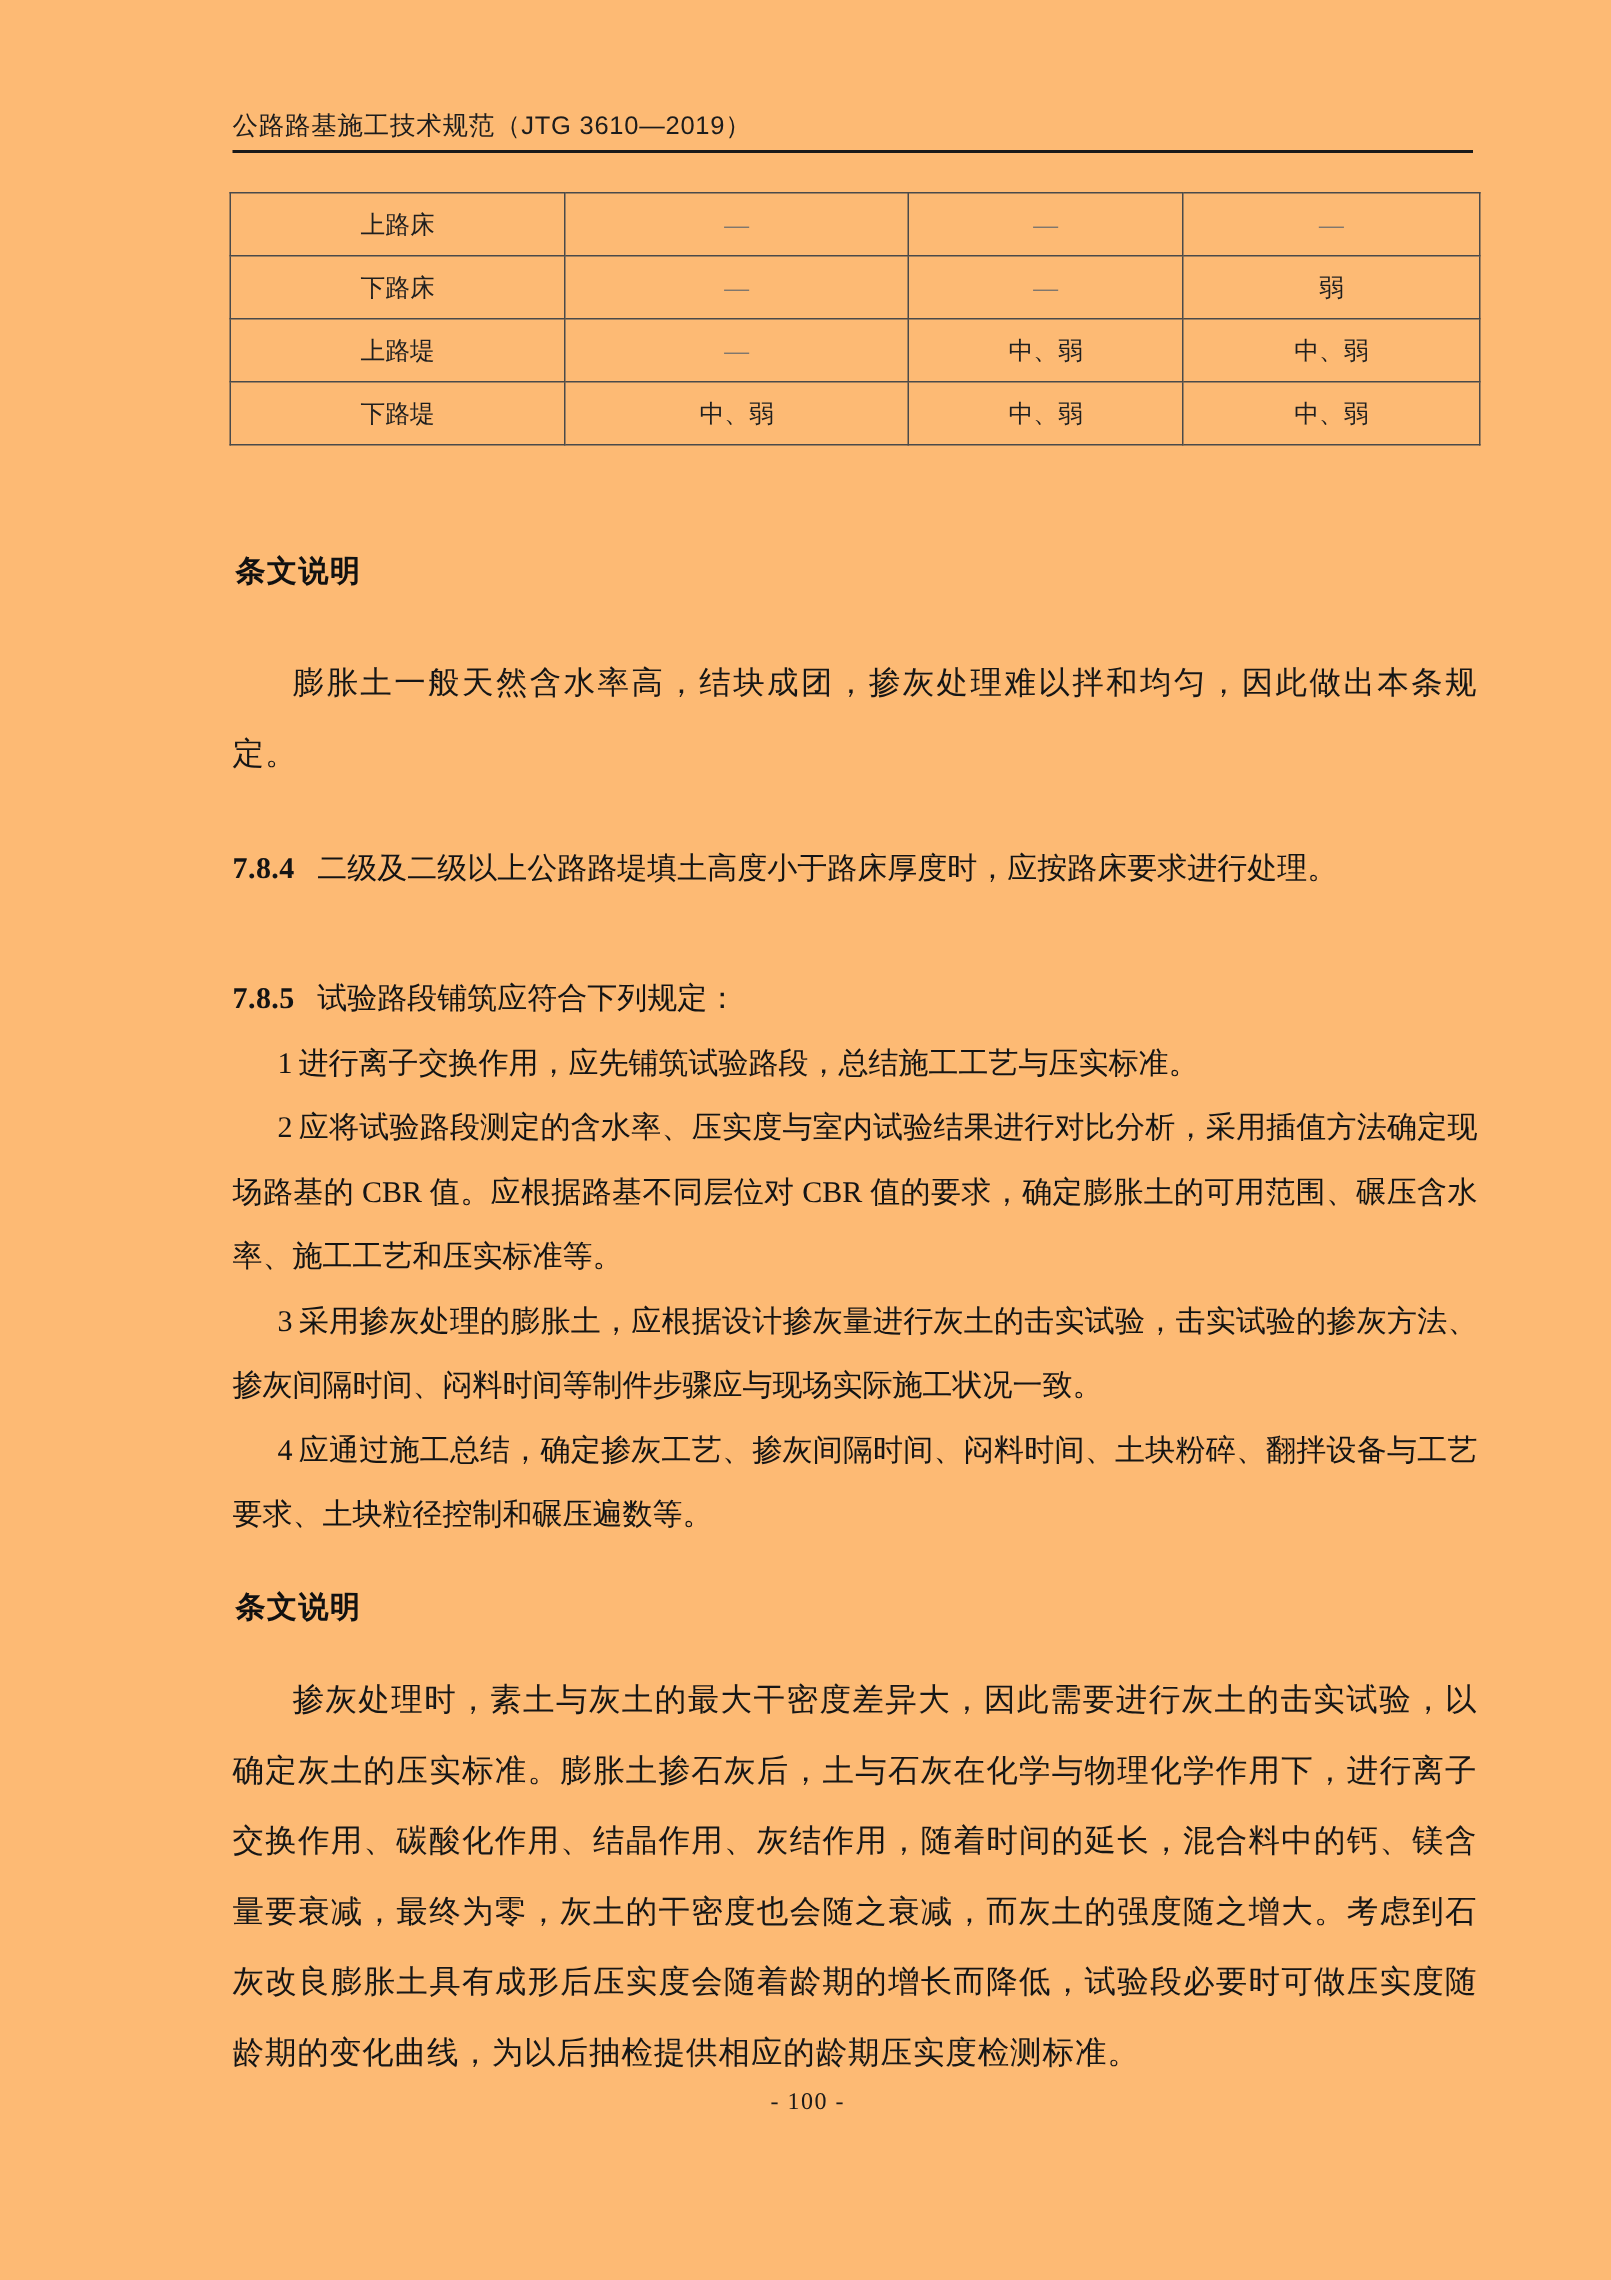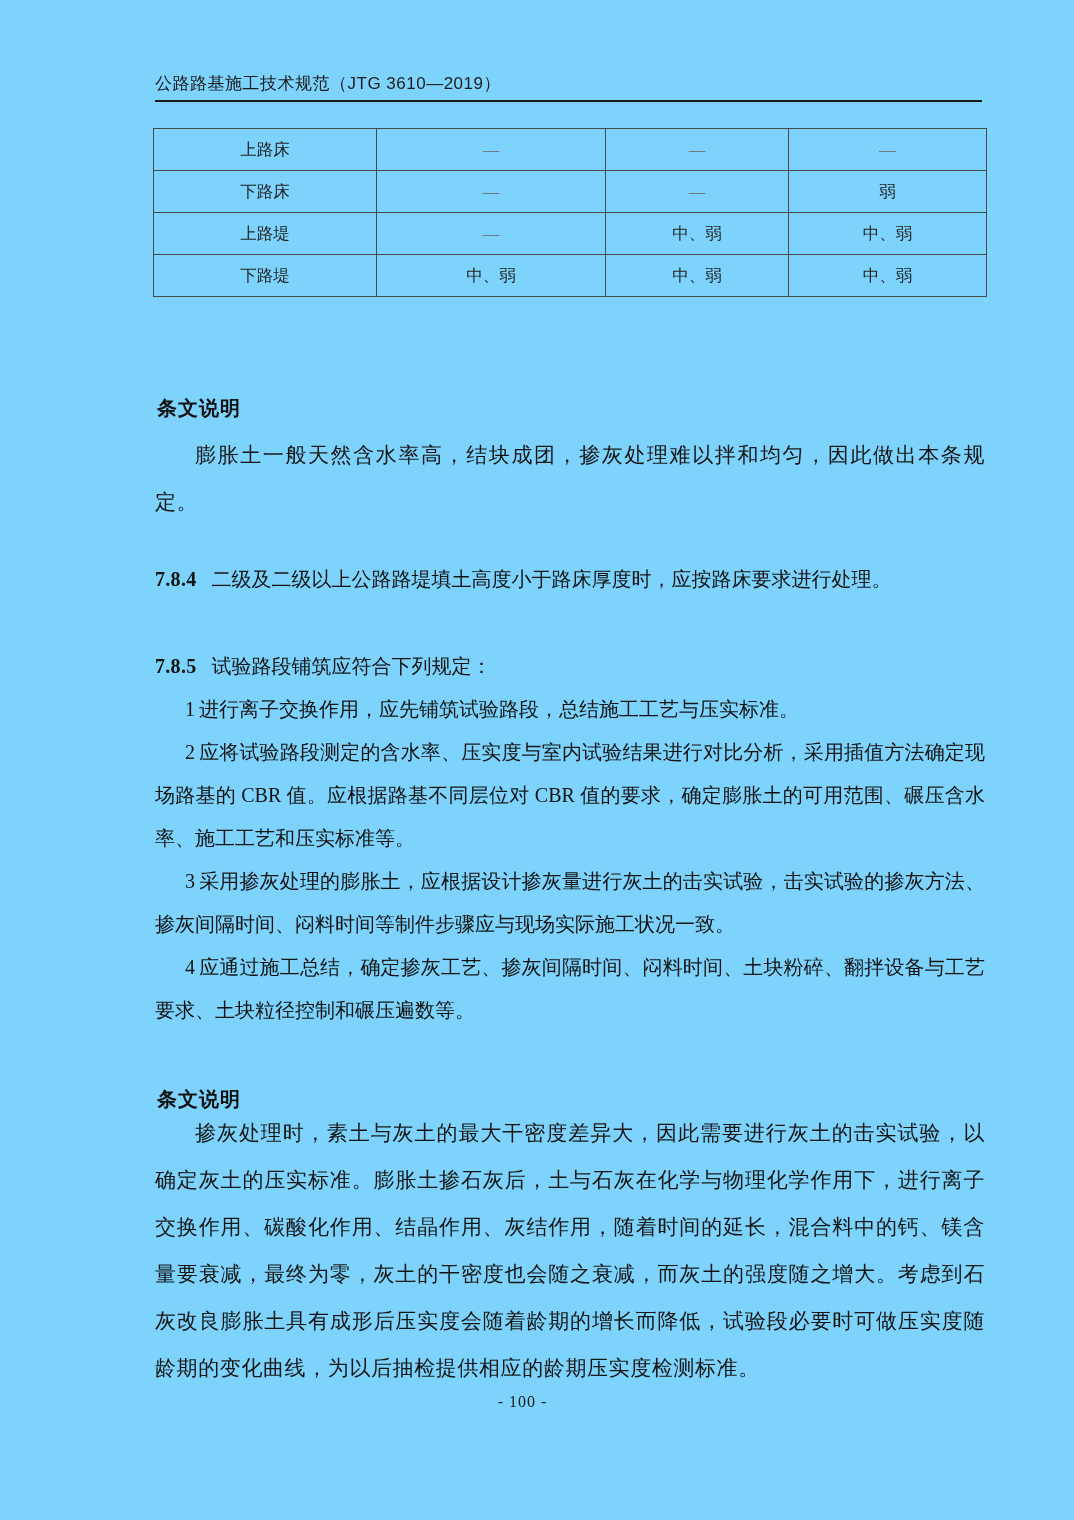--- a/index.html
+++ b/index.html
@@ -4,21 +4,21 @@
 <style>
   html, body {
     margin: 0;
     padding: 0;
     background: #ffffff;
   }
   .page {
     position: relative;
     width: 1074px;
     height: 1520px;
-    background: #7dd3fc;
+    background: #fdba74;
     margin: 0 auto;
     overflow: hidden;
     font-family: "Liberation Serif", "DejaVu Serif", serif;
     color: #1a1a1a;
   }
 
   
   .running-header {
     position: absolute;
     left: 155px;
@@ -69,21 +69,20 @@
   
   .sec-heading {
     position: absolute;
     left: 157px;
     font-family: "Liberation Serif", "DejaVu Serif", serif;
     font-weight: bold;
     font-size: 20px;
     letter-spacing: 1px;
     color: #111111;
     white-space: nowrap;
-    margin-top: 28px;
   }
 
   .clause {
     position: absolute;
     left: 155px;
     width: 830px;
     font-size: 20px;
     line-height: 43px;
     color: #141414;
     text-align: justify;
@@ -119,21 +118,21 @@
     color: #161616;
     text-indent: 40px;
     text-align: justify;
     text-justify: inter-ideograph;
     letter-spacing: 0.6px;
   }
 
   
   .page-footer {
     position: absolute;
-    left: 0;
+    left: 16px;
     top: 1393px;
     width: 1045px;
     text-align: center;
     font-size: 16px;
     color: #1a1a1a;
     letter-spacing: 1px;
   }
 </style>
 </head>
 <body>

